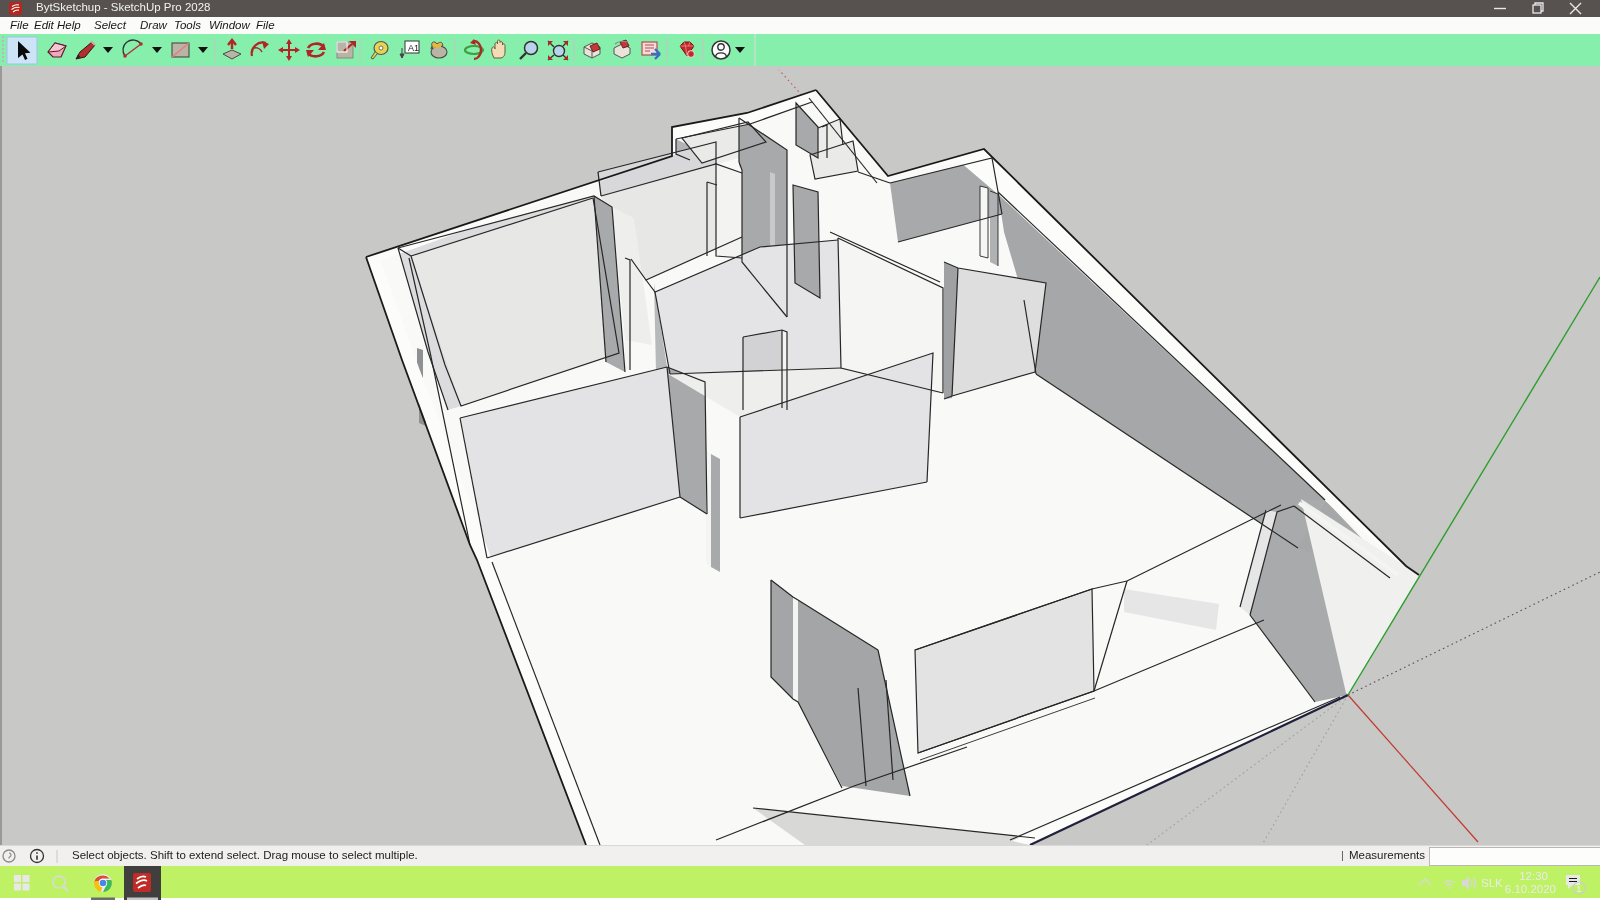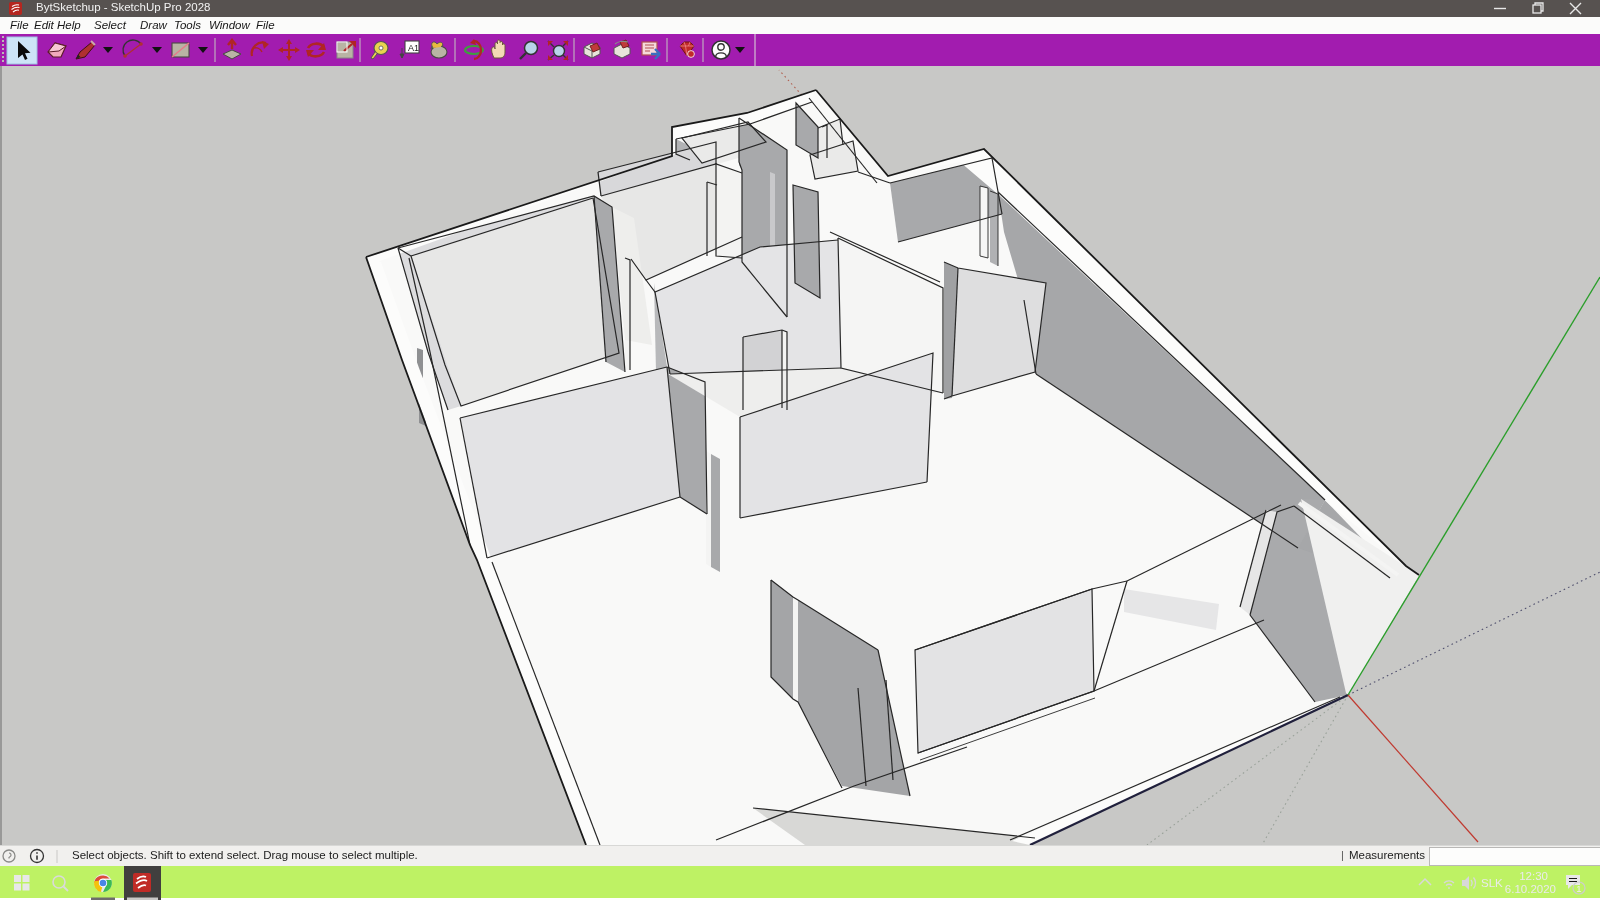--- a/index.html
+++ b/index.html
@@ -3,21 +3,21 @@
 <meta charset="utf-8">
 <style>
   html,body{margin:0;padding:0;width:1600px;height:900px;overflow:hidden;
     font-family:"Liberation Sans", sans-serif;}
   .titlebar{position:absolute;left:0;top:0;width:1600px;height:17px;background:#575250;}
   .titlebar .ticon{position:absolute;left:9px;top:2px;width:13px;height:13px;background:#c02b26;border-radius:2px;}
   .titlebar .ttext{position:absolute;left:36px;top:1px;font-size:11.5px;color:#f2f2f2;}
   .winbtn{position:absolute;top:0;height:17px;width:40px;color:#e8e8e8;}
   .menubar{position:absolute;left:0;top:17px;width:1600px;height:17px;background:#fbfbfa;font-style:italic;}
   .menubar span{position:absolute;top:2px;font-size:11.5px;color:#161616;}
-  .toolbar{position:absolute;left:0;top:34px;width:1600px;height:32px;background:#a21caf;border-bottom:1px solid #cfcfcd;}
+  .toolbar{position:absolute;left:0;top:34px;width:1600px;height:32px;background:#86efac;border-bottom:1px solid #cfcfcd;}
   .viewport{position:absolute;left:0;top:66px;width:1600px;height:779px;background:#c8c8c6;}
   .statusbar{position:absolute;left:0;top:845px;width:1600px;height:21px;background:#f1f0ee;border-top:1px solid #d8d8d6;box-sizing:border-box;padding-left:15px;}
   .taskbar{position:absolute;left:0;top:866px;width:1600px;height:32px;background:#bef264;}
 </style>
 </head>
 <body>
 <div class="titlebar">
   <svg class="ticon" style="background:#b5261f" width="13" height="13" viewBox="0 0 13 13">
       <path d="M3 4.5 q3.5 -2.5 7 -1.5 M2.5 7.5 q4 -3 8 -2 M4 10 q3 -2.5 6 -1.8" stroke="#fff" stroke-width="1.1" fill="none"></path>
     </svg>

